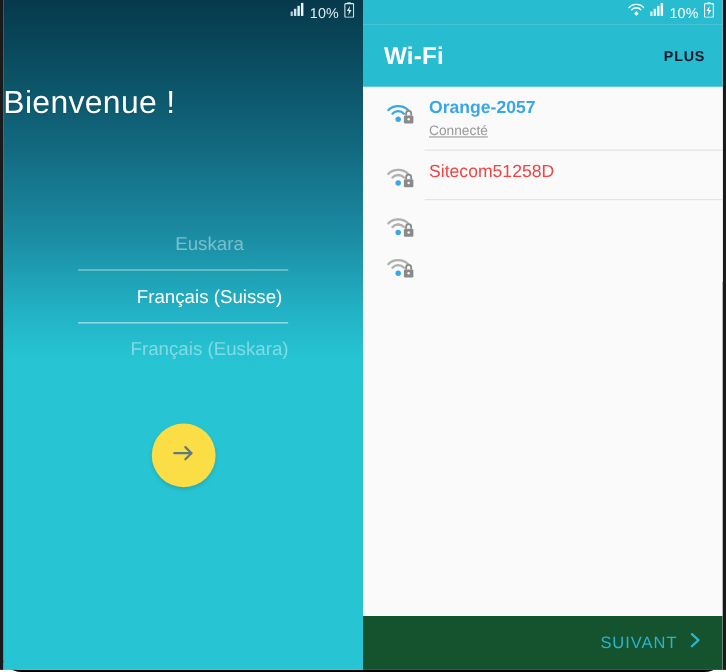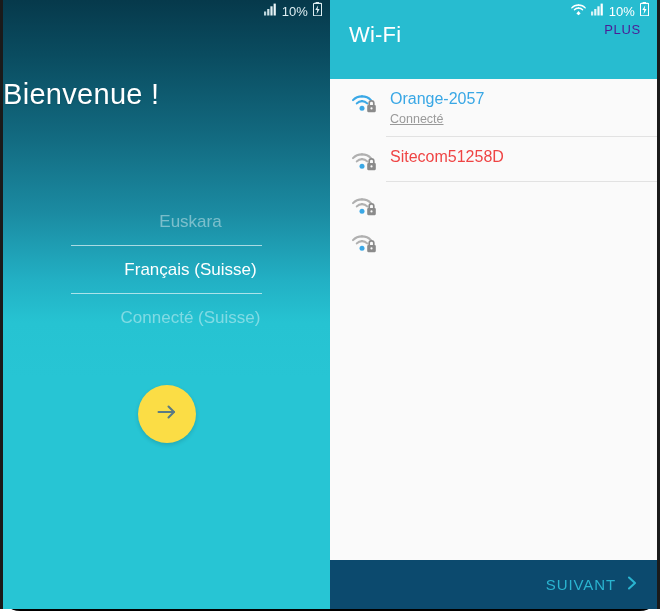--- a/index.html
+++ b/index.html
@@ -118,32 +118,34 @@
     align-items: center;
     justify-content: flex-end;
     padding-right: 8px;
     gap: 5px;
   }
   .statusbar-right .sb-text { color: #ffffff; }
   .wifi-appbar {
     height: 57px;
     background: #27bcd0;
     display: flex;
+    align-items: center;
     justify-content: space-between;
     padding: 0 16px 0 19px;
     box-sizing: border-box;
+    font-weight: bold;
   }
   .wifi-appbar-title {
     font-size: 22px;
     color: #ffffff;
     letter-spacing: 0.2px;
   }
   .wifi-appbar-action {
     font-size: 13px;
-    color: #4c1d95;
+    color: #0f172a;
     letter-spacing: 0.7px;
   }
   .toggle-row {
     height: 52px;
     background: #eeeeee;
     border-bottom: 1px solid #dcdcdc;
     display: flex;
     align-items: center;
     justify-content: space-between;
     padding: 0 18px 0 38px;
@@ -204,33 +206,33 @@
   }
   .network-row.is-connected .network-body { min-height: 58px; }
   .network-name {
     font-size: 16px;
     color: #ef4444;
     line-height: 22px;
     white-space: nowrap;
     overflow: hidden;
     text-overflow: ellipsis;
   }
-  .network-row.is-connected .network-name { color: #39a7e5; }
+  .network-row.is-connected .network-name { color: #39a7e5; font-weight: bold; }
   .network-status {
     font-size: 12.5px;
     color: #9a9a9a;
     line-height: 18px;
     margin-top: 0px;
     text-decoration: underline;
   }
   .bottom-bar {
     position: absolute;
     bottom: 0; left: 0; right: 0;
     height: 49px;
-    background: #0c4a6e;
+    background: #14532d;
     display: flex;
     align-items: center;
     justify-content: flex-end;
     padding-right: 18px;
     box-sizing: border-box;
     gap: 9px;
   }
   .bottom-bar-label {
     font-size: 15px;
     color: #2ab4d0;
@@ -261,21 +263,21 @@
           <path d="M5.2 3.2 L2.3 8.1 L4.2 8.1 L3.6 12.2 L6.6 7.1 L4.6 7.1 Z" fill="#dfeef2"></path>
         </svg>
       </span>
     </div>
 
     <div class="welcome-title">Bienvenue !</div>
 
     <div class="lang-list">
       <div class="lang-item">Euskara</div>
       <div class="lang-item selected">Français (Suisse)</div>
-      <div class="lang-item">Connecté (Suisse)</div>
+      <div class="lang-item">Français (Euskara)</div>
     </div>
 
     <div class="fab">
       <span>
         <svg width="26" height="26" viewBox="0 0 26 26">
           <line x1="4.5" y1="13" x2="20" y2="13" stroke="#5a7a84" stroke-width="2" stroke-linecap="round"></line>
           <polyline points="14.5,7.5 20,13 14.5,18.5" fill="none" stroke="#5a7a84" stroke-width="2" stroke-linecap="round" stroke-linejoin="round"></polyline>
         </svg>
       </span>
     </div>

